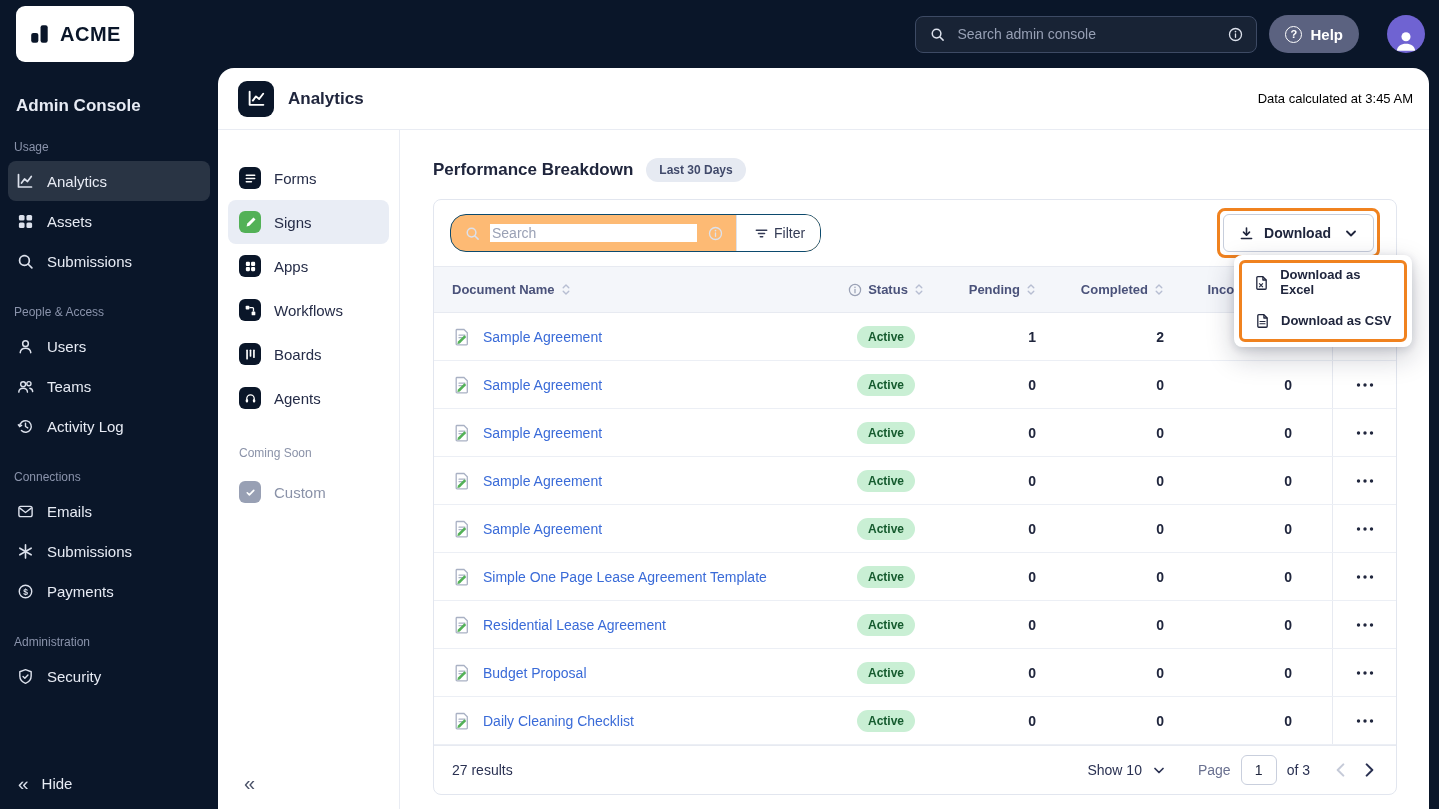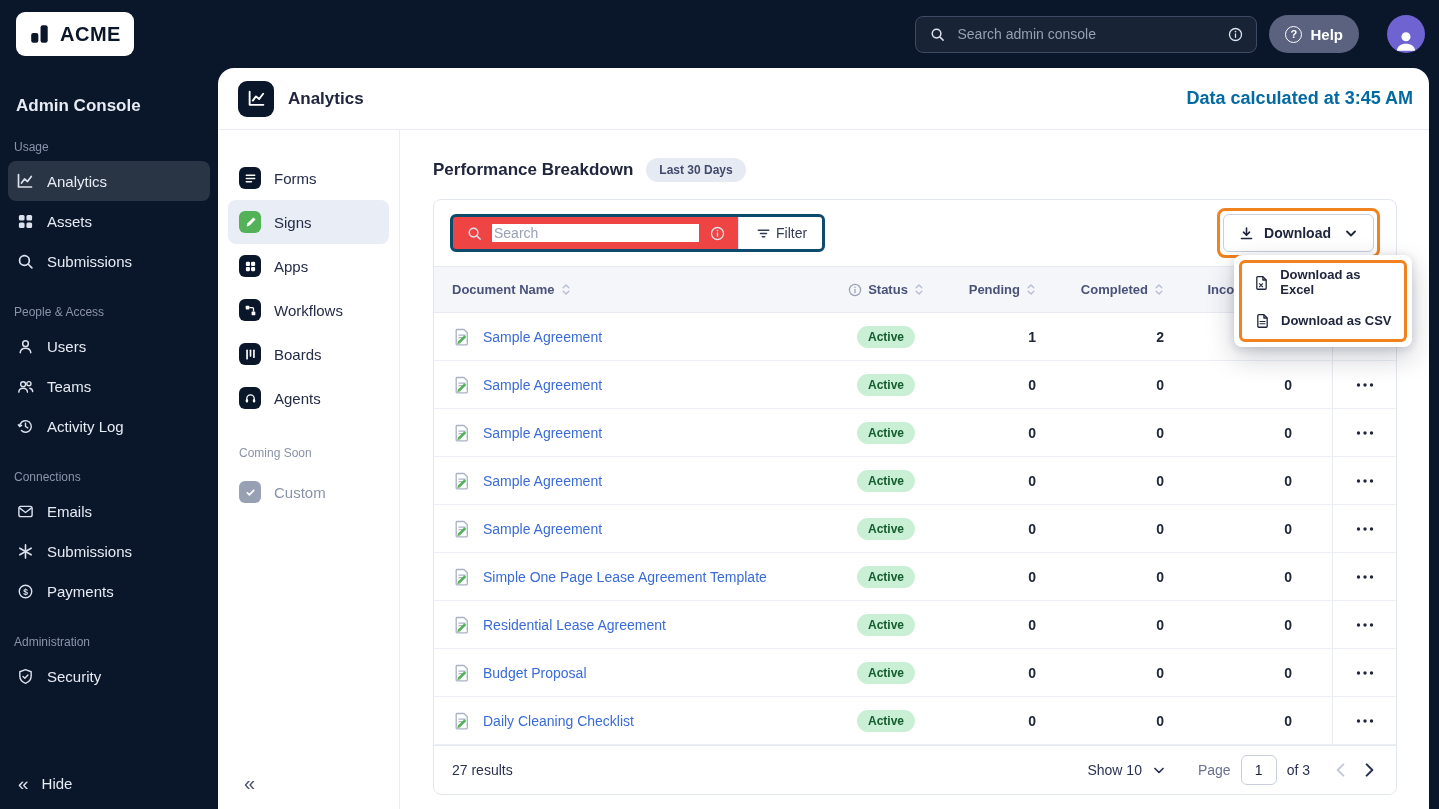--- a/index.html
+++ b/index.html
@@ -3,21 +3,21 @@
 <meta charset="utf-8">
 <style>
   html,body{margin:0;padding:0;background:#0A1629;}
   *{box-sizing:border-box;}
   .root{position:relative;width:1439px;height:809px;background:#0A1629;
         font-family:"Liberation Sans","DejaVu Sans",sans-serif;overflow:hidden;}
 
   
   .topbar{position:absolute;top:0;left:0;right:0;height:68px;display:flex;
           align-items:center;justify-content:space-between;padding:0 14px 0 16px;}
-  .logo{background:#fff;border-radius:9px;height:44px;display:flex;align-items:center;
+  .logo{background:#fff;border-radius:9px;height:56px;display:flex;align-items:center;
         gap:9px;padding:0 13px;}
   .logo-text{font-size:20px;font-weight:800;color:#0A1629;letter-spacing:.5px;}
   .top-right{display:flex;align-items:center;}
   .admin-search{width:342px;height:37px;border:1px solid #3D4A64;border-radius:8px;
         background:rgba(255,255,255,.06);display:flex;align-items:center;gap:9px;
         padding:0 12px;color:#97A0B5;}
   .admin-search input{flex:1;background:transparent;border:0;outline:0;color:#E6EAF4;
         font-size:14px;font-family:Liberation Sans, sans-serif;min-width:0;}
   .admin-search input::placeholder{color:#97A0B5;}
   .help-btn{height:38px;padding:0 16px;border:0;border-radius:19px;background:#5B6280;
@@ -42,21 +42,21 @@
   .guill{font-size:19px;line-height:1;color:#DCE1EC;}
 
   
   .panel{position:absolute;top:68px;left:218px;right:10px;bottom:0;background:#fff;
         border-radius:16px 16px 0 0;overflow:hidden;display:flex;flex-direction:column;}
   .panel-header{height:62px;min-height:62px;border-bottom:1px solid #E9ECF3;display:flex;
         align-items:center;padding:0 16px 0 20px;}
   .panel-tile{width:36px;height:36px;border-radius:9px;background:#0A1629;color:#fff;
         display:flex;align-items:center;justify-content:center;}
   .panel-title{font-size:17px;font-weight:700;color:#20263D;margin-left:14px;}
-  .calc-text{margin-left:auto;font-size:18px;font-weight:700;color:#0369a1;}
+  .calc-text{margin-left:auto;font-size:13px;font-weight:400;color:#000000;}
   .panel-body{flex:1;display:flex;min-height:0;}
 
   
   .product-nav{width:182px;min-width:182px;border-right:1px solid #E9ECF3;padding-top:26px;
         position:relative;}
   .pn-item{height:44px;margin:0 10px;border-radius:8px;display:flex;align-items:center;gap:13px;
         padding:0 11px;font-size:15px;font-weight:500;color:#252C47;cursor:pointer;}
   .pn-item.active{background:#E9EDF5;}
   .pn-item .muted{color:#8A92A8;}
   .tile{width:22px;height:22px;min-width:22px;border-radius:6px;display:flex;align-items:center;
@@ -71,22 +71,22 @@
   .content{flex:1;position:relative;padding:28px 32px 14px 33px;display:flex;
         flex-direction:column;min-width:0;}
   .heading-row{display:flex;align-items:center;gap:13px;margin-bottom:17px;}
   .h2{font-size:17px;font-weight:700;color:#20263D;margin:0;}
   .period-badge{background:#E6EAF2;color:#414A6B;font-size:12px;font-weight:600;
         padding:5px 13px;border-radius:13px;}
 
   .card{flex:1;border:1px solid #E2E6EF;border-radius:8px;display:flex;flex-direction:column;
         min-height:0;}
   .toolbar{display:flex;align-items:center;justify-content:space-between;padding:8px 16px;}
-  .search-group{display:flex;align-items:center;height:38px;border:3px solid #0c4a6e;
-        border-radius:6px;overflow:hidden;background:#ef4444;}
+  .search-group{display:flex;align-items:center;height:38px;border:1px solid #0c4a6e;
+        border-radius:16px;overflow:hidden;background:#fdba74;}
   .sg-search{width:285px;display:flex;align-items:center;gap:9px;padding:0 12px;height:100%;
         color:#9AA1B5;}
   .sg-search input{border:0;outline:0;flex:1;font-size:14px;color:#20263D;font-family:inherit;min-width:0;}
   .sg-search input::placeholder{color:#9AA1B5;}
   .sg-divider{width:1px;height:100%;background:#DDE2EC;}
   .filter-btn{display:flex;align-items:center;gap:4px;padding:0 15px;height:100%;font-size:14px;
         color:#343B55;background:#fff;border:0;font-family:inherit;cursor:pointer;}
   .annot{border:3px solid #F0821F;border-radius:8px;padding:3px;}
   .download-btn{height:38px;border:1px solid #C7CEDC;border-radius:6px;background:#fff;
         display:flex;align-items:center;gap:9px;padding:0 13px;font-size:14px;font-weight:600;

